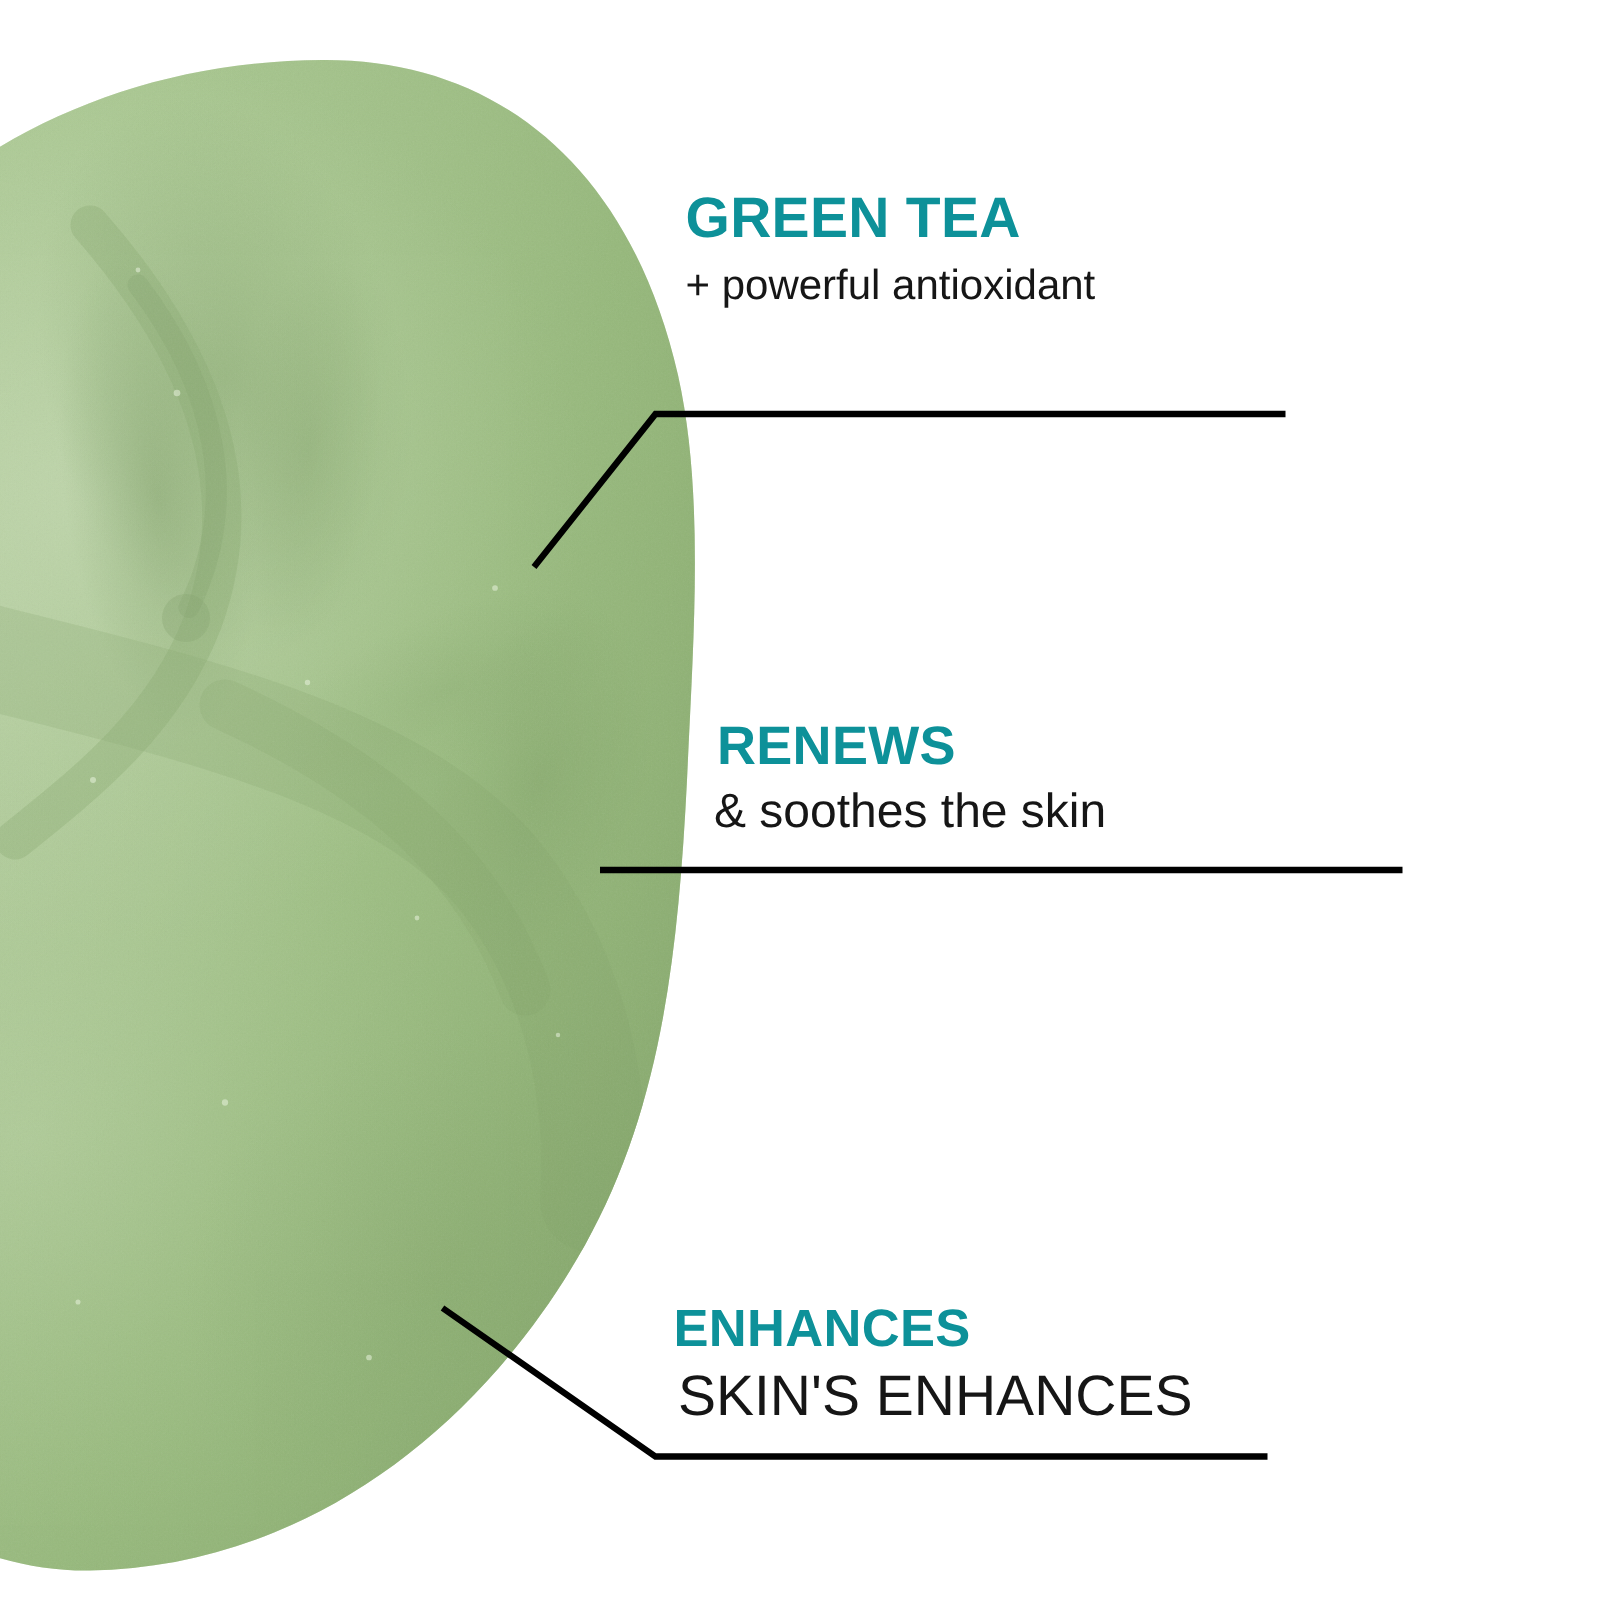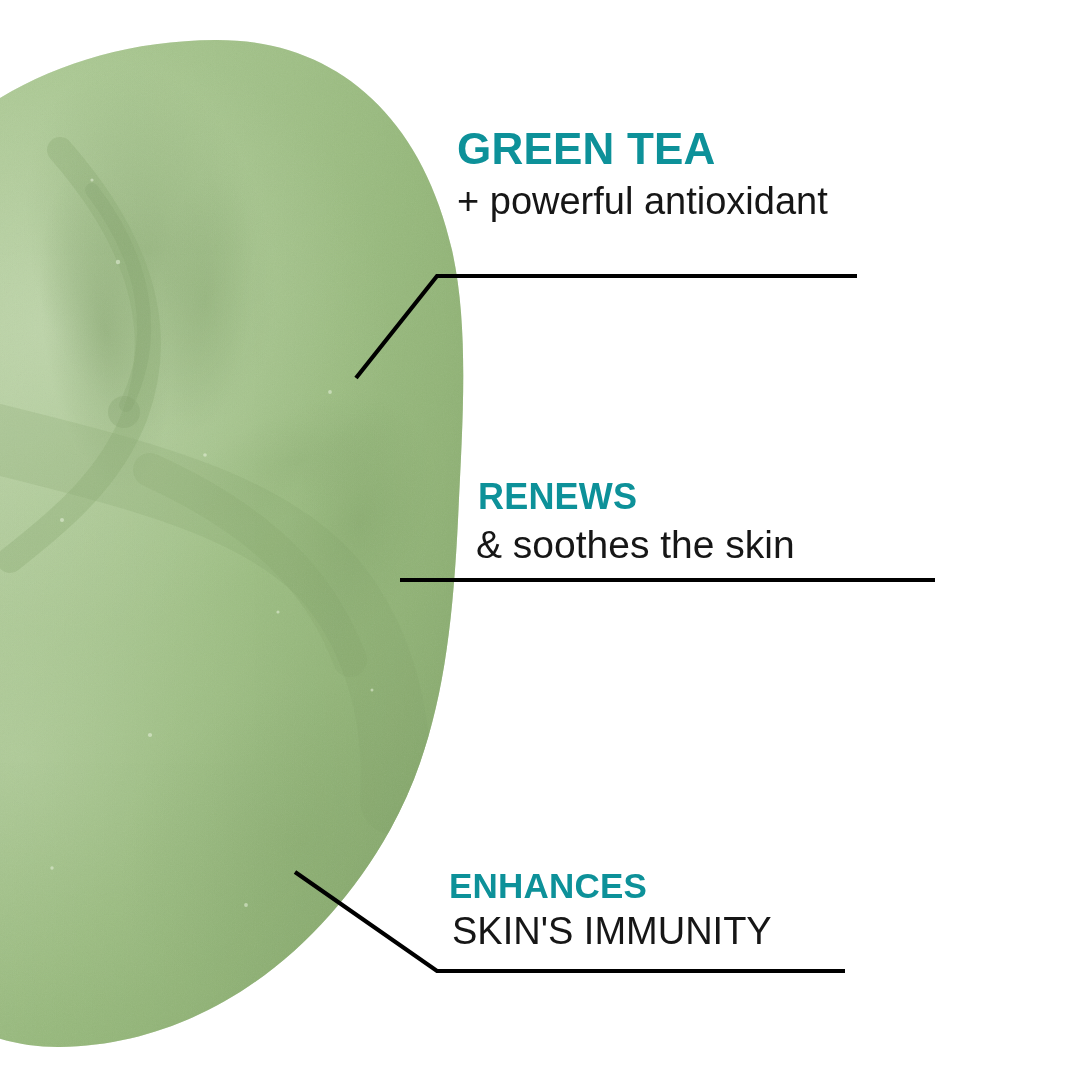--- a/index.html
+++ b/index.html
@@ -43,29 +43,29 @@
     white-space: nowrap;
   }
   .callout-line {
     line-height: 1.12;
     white-space: nowrap;
     color: #161616;
   }
 
   
   #callout-green-tea { left: 457px; top: 127px; }
-  #callout-green-tea .callout-title { font-size: 44px; color: #0d9199; }
+  #callout-green-tea .callout-title { font-size: 38px; color: #0d9199; }
   #callout-green-tea .callout-body { margin-top: 9px; }
-  #callout-green-tea .callout-line { font-size: 38px; }
+  #callout-green-tea .callout-line { font-size: 28px; }
 
   
   #callout-renews { left: 478px; top: 479px; }
   #callout-renews .callout-title { font-size: 36px; color: #0d9199; }
   #callout-renews .callout-body { margin-top: 8px; margin-left: -2px; }
-  #callout-renews .callout-line { font-size: 39px; }
+  #callout-renews .callout-line { font-size: 32px; }
 
   
   #callout-enhances { left: 449px; top: 868px; }
   #callout-enhances .callout-title { font-size: 35px; color: #0d9199; }
   #callout-enhances .callout-body { margin-top: 7px; margin-left: 3px; }
   #callout-enhances .callout-line { font-size: 38px; }
 
   
   #leaders {
     position: absolute;
@@ -188,17 +188,17 @@
   <div class="callout" id="callout-renews">
     <div class="callout-title">RENEWS</div>
     <div class="callout-body">
       <div class="callout-line">&amp; soothes the skin</div>
     </div>
   </div>
 
   <div class="callout" id="callout-enhances">
     <div class="callout-title">ENHANCES</div>
     <div class="callout-body">
-      <div class="callout-line">SKIN'S IMMUNITY</div>
+      <div class="callout-line">SKIN'S ENHANCES</div>
     </div>
   </div>
 
 </div>
 
 </body></html>

